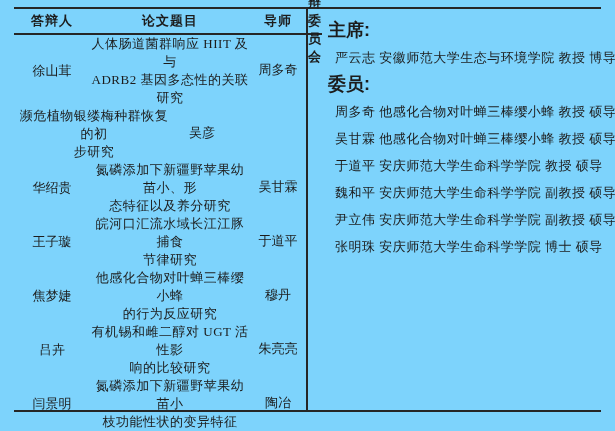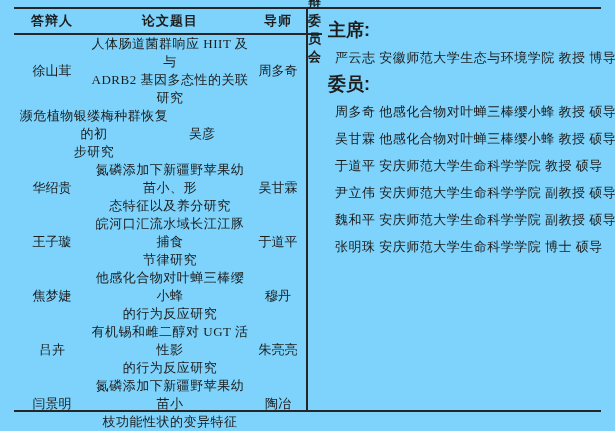--- a/index.html
+++ b/index.html
@@ -38,21 +38,21 @@
     box-sizing:border-box;
   }
   .hdr-cell{
     font-family:"Liberation Sans","DejaVu Sans",sans-serif;
     font-weight:bold;font-size:13px;
     text-align:center;
     letter-spacing:1px;
   }
   .col-name{width:76px;}
   .col-title{width:160px;}
-  .col-advisor{width:56px;}
+  .col-advisor{width:56px;font-family:Liberation Mono, monospace;}
   .body-rows{flex:1;display:flex;flex-direction:column;}
   .row{
     flex:1;
     display:flex;align-items:center;
   }
   .cell{
     font-size:13px;
     text-align:center;
     line-height:18px;
   }
@@ -117,21 +117,21 @@
         </div>
         <div class="row">
           <div class="cell col-name">焦梦婕</div>
           <div class="cell col-title title">他感化合物对叶蝉三棒缨小蜂
 的行为反应研究</div>
           <div class="cell col-advisor">穆丹</div>
         </div>
         <div class="row">
           <div class="cell col-name">吕卉</div>
           <div class="cell col-title title">有机锡和雌二醇对 UGT 活性影
-的行为反应研究</div>
+响的比较研究</div>
           <div class="cell col-advisor">朱亮亮</div>
         </div>
         <div class="row">
           <div class="cell col-name">闫景明</div>
           <div class="cell col-title title">氮磷添加下新疆野苹果幼苗小
 枝功能性状的变异特征</div>
           <div class="cell col-advisor">陶冶</div>
         </div>
       </div>
     </div>
@@ -140,20 +140,20 @@
       <div class="committee-hdr">
         <div class="hdr-cell">答辩委员会</div>
       </div>
       <div class="committee-body">
         <div class="c-label">主席:</div>
         <div class="c-line">严云志 安徽师范大学生态与环境学院 教授 博导</div>
         <div class="c-label">委员:</div>
         <div class="c-line">周多奇 他感化合物对叶蝉三棒缨小蜂 教授 硕导</div>
         <div class="c-line">吴甘霖 他感化合物对叶蝉三棒缨小蜂 教授 硕导</div>
         <div class="c-line">于道平 安庆师范大学生命科学学院 教授 硕导</div>
+        <div class="c-line">魏和平 安庆师范大学生命科学学院 副教授 硕导</div>
         <div class="c-line">尹立伟 安庆师范大学生命科学学院 副教授 硕导</div>
-        <div class="c-line">魏和平 安庆师范大学生命科学学院 副教授 硕导</div>
         <div class="c-line">张明珠 安庆师范大学生命科学学院 博士 硕导</div>
       </div>
     </div>
 
   </div>
 </div>
 
 </body></html>

